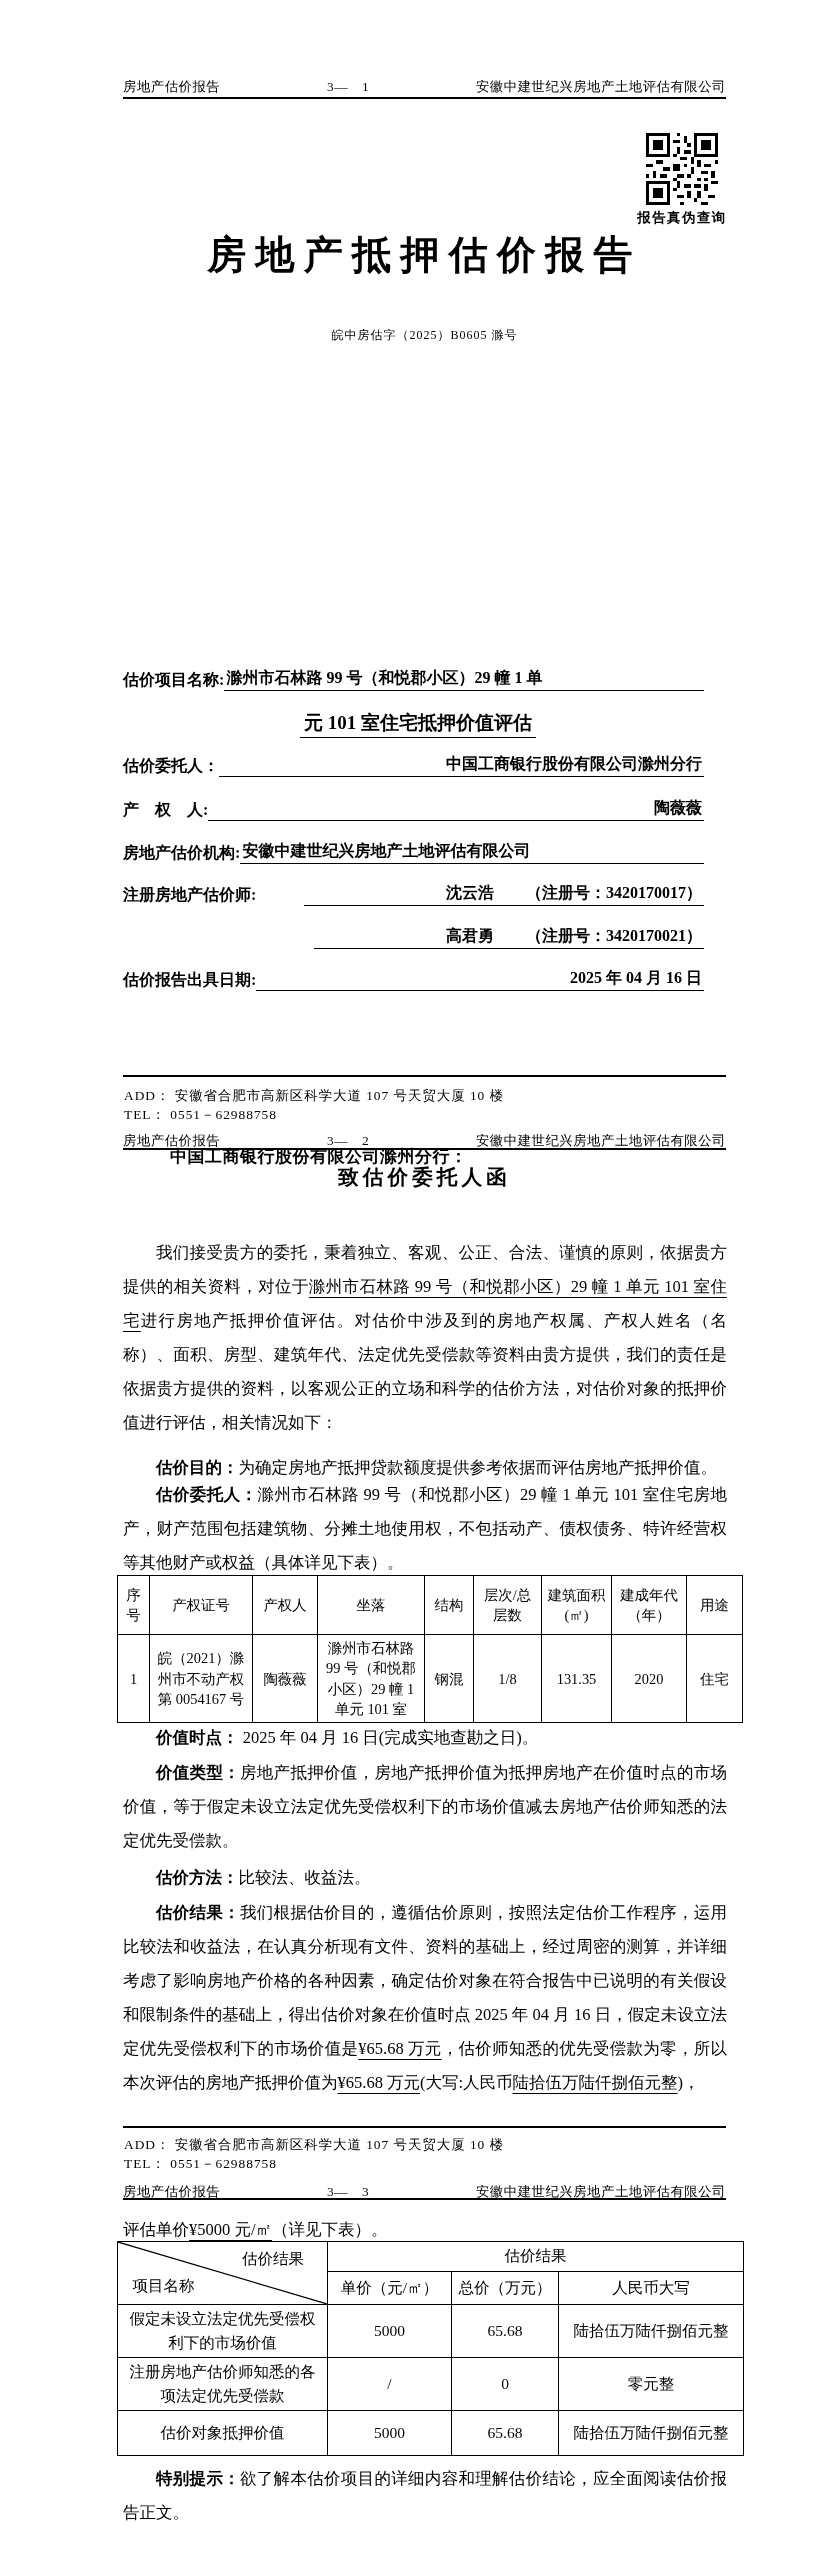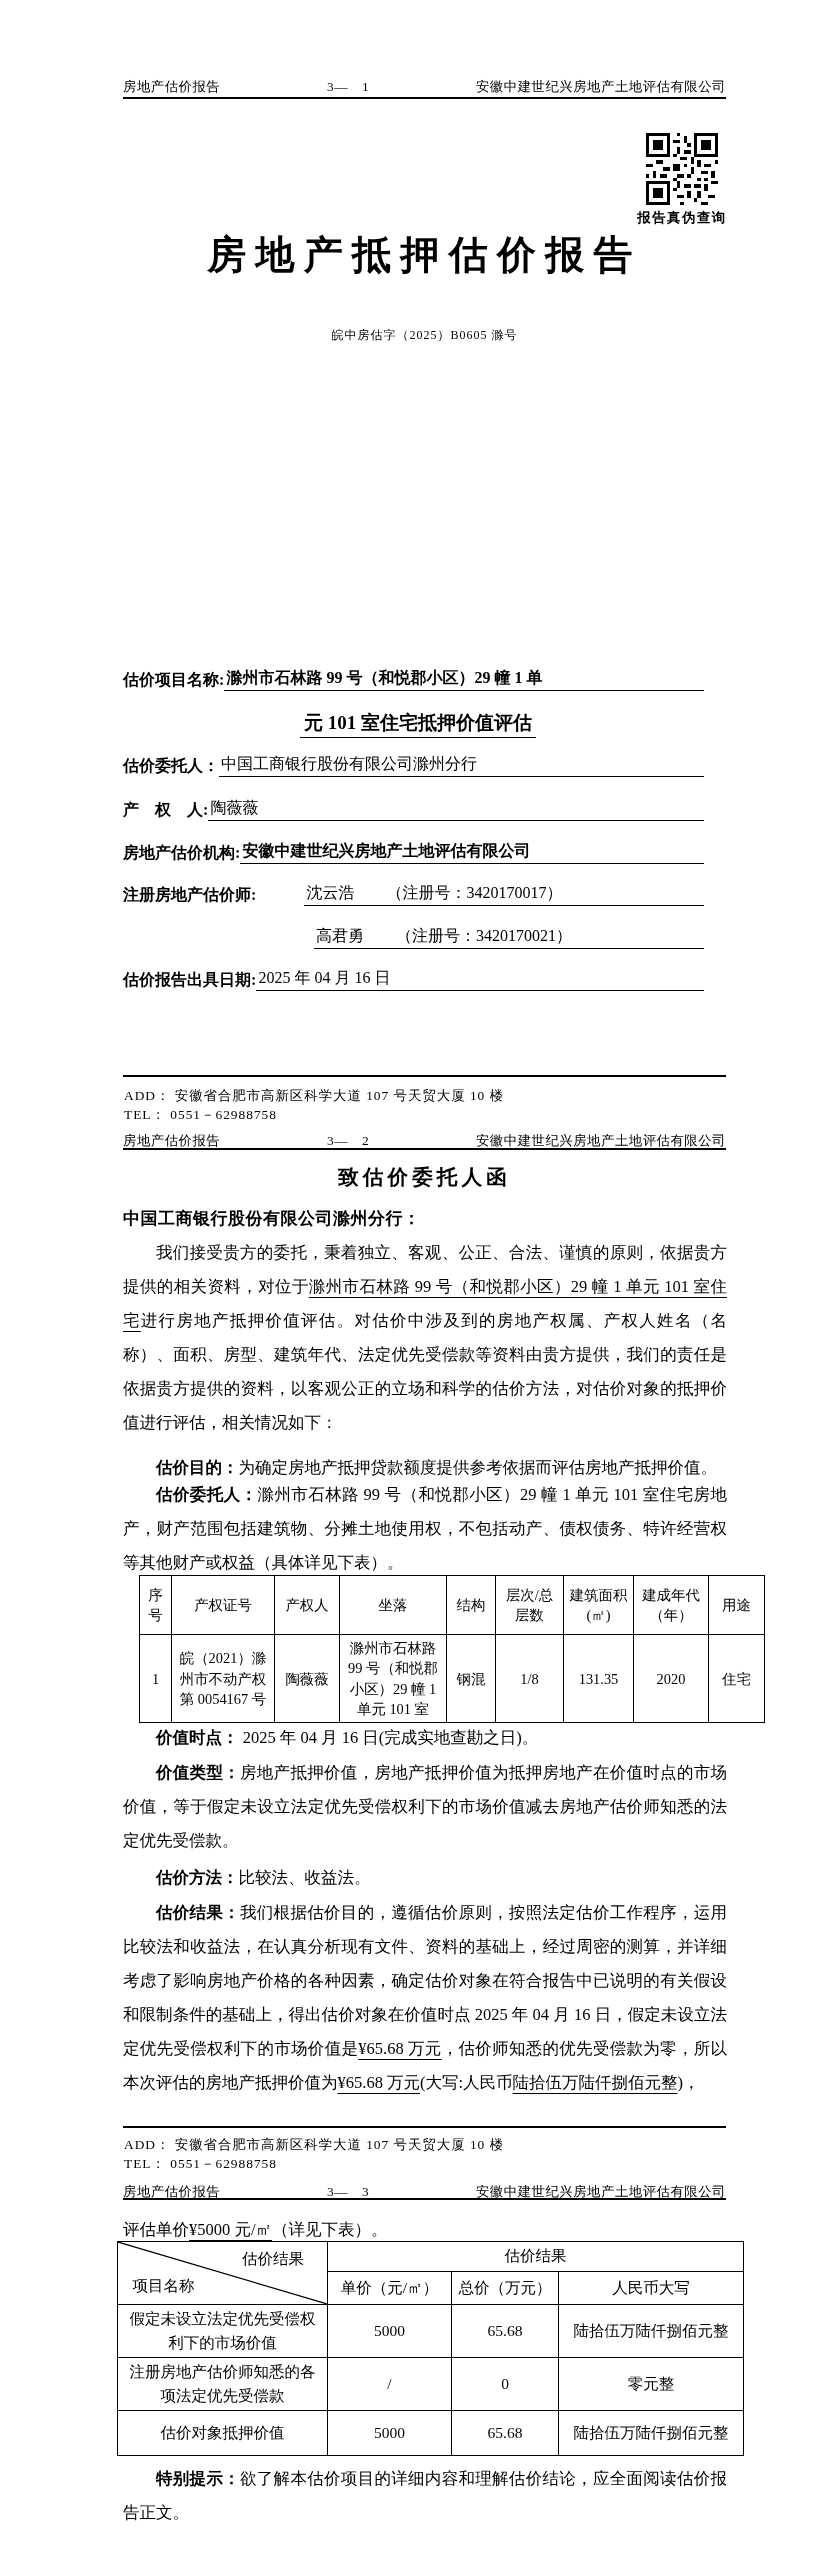--- a/index.html
+++ b/index.html
@@ -12,34 +12,34 @@
   
   .hdr-row{left:123px;width:603px;display:flex;justify-content:space-between;align-items:flex-end;font-size:13.4px;letter-spacing:0.5px;}
   .rule{left:123px;width:603px;height:2.1px;background:#000;}
   .addr{left:124px;font-size:13.4px;letter-spacing:1px;}
   
   .cover-title{left:123px;width:603px;text-align:center;font-size:39px;font-weight:bold;letter-spacing:9.3px;white-space:nowrap;}
   .cover-sub{left:123px;width:603px;text-align:center;font-size:12px;letter-spacing:1px;margin-top:8px;}
   .qr-label{font-size:13.4px;font-weight:bold;text-align:center;letter-spacing:1.5px;}
   .fld{left:123px;width:581px;display:flex;align-items:flex-end;font-size:16px;font-weight:bold;line-height:1.35;}
   .fld .lbl{white-space:nowrap;}
-  .fld .val{flex:1;border-bottom:1.5px solid #000;font-weight:normal;text-align:left;padding:0 2.1px 1px 2.1px;white-space:nowrap;}
+  .fld .val{flex:1;border-bottom:1.5px solid #000;font-weight:bold;text-align:right;padding:0 2.1px 1px 2.1px;white-space:nowrap;}
   .fld .val.fill{text-align:left;}
   .fld .val.bold{font-weight:bold;}
   .uline-block{border-bottom:1.5px solid #000;font-size:19px;font-weight:bold;padding:0 4.1px 1px 4.1px;white-space:nowrap;margin-left:36px;}
   
   .letter-title{left:123px;width:603px;text-align:center;font-size:20.6px;font-weight:bold;letter-spacing:4.1px;}
   .salut{left:123px;font-size:17px;font-weight:bold;letter-spacing:0.5px;}
   .body-text{left:123px;width:604px;font-size:16.5px;line-height:34px;text-align:justify;}
   .indent{text-indent:33px;}
   .b{font-weight:bold;}
   .u{text-decoration:underline;text-decoration-thickness:1px;text-underline-offset:4.6px;}
   
   table{border-collapse:collapse;table-layout:fixed;}
-  .t1{left:117px;top:1575px;width:626px;border:1.5px solid #000;font-size:14.4px;margin-left:22px;}
+  .t1{left:117px;top:1575px;width:626px;border:1.5px solid #000;font-size:14.4px;}
   .t1 td{border:1px solid #000;text-align:center;vertical-align:middle;padding:3.1px 3.1px;line-height:1.4;}
   .t1 tr.hd td{height:52px;}
   .t1 tr.bd td{height:72px;}
   .t2{left:117px;top:2241px;width:626px;border:1.5px solid #000;font-size:15.5px;}
   .t2 td{border:1px solid #000;text-align:center;vertical-align:middle;padding:2.1px 4.1px;line-height:1.55;}
   .corner{position:relative;padding:0;}
   .corner svg{position:absolute;left:0;top:0;width:100%;height:100%;}
   .corner .c-top{position:absolute;top:5.2px;right:23px;font-size:15.5px;}
   .corner .c-bot{position:absolute;bottom:6.2px;left:14.4px;font-size:15.5px;}
 </style>
@@ -155,21 +155,21 @@
 <div class="abs addr" style="top:1106px;">TEL： 0551－62988758</div>
 
 <div class="abs hdr-row" style="top:1132px;">
   <span>房地产估价报告</span>
   <span>3—　2</span>
   <span>安徽中建世纪兴房地产土地评估有限公司</span>
 </div>
 <div class="abs rule" style="top:1148px;"></div>
 
 <div class="abs letter-title" style="top:1163px;">致估价委托人函</div>
-<div class="abs salut" style="top:1207px;">中国工商银行股份有限公司滁州分行：</div>
+<div class="abs salut" style="top:1145px;margin-left:47px;">中国工商银行股份有限公司滁州分行：</div>
 
 <div class="abs body-text indent" style="top:1236px;"><span>我们接受贵方的委托，秉着独立、客观、公正、合法、谨慎的原则，依据贵方提供的相关资料，对位于</span><span class="u">滁州市石林路 99 号（和悦郡小区）29 幢 1 单元 101 室住宅</span><span>进行房地产抵押价值评估。对估价中涉及到的房地产权属、产权人姓名（名称）、面积、房型、建筑年代、法定优先受偿款等资料由贵方提供，我们的责任是依据贵方提供的资料，以客观公正的立场和科学的估价方法，对估价对象的抵押价值进行评估，相关情况如下：</span></div>
 <div class="abs body-text indent" style="top:1451px;"><span class="b">估价目的：</span><span>为确定房地产抵押贷款额度提供参考依据而评估房地产抵押价值。</span></div>
 <div class="abs body-text indent" style="top:1478px;"><span class="b">估价委托人：</span><span>滁州市石林路 99 号（和悦郡小区）29 幢 1 单元 101 室住宅房地产，财产范围包括建筑物、分摊土地使用权，不包括动产、债权债务、特许经营权等其他财产或权益（具体详见下表）。</span></div>
 
 <table class="abs t1">
   <colgroup>
     <col style="width:32px">
       <col style="width:103px">
       <col style="width:65px">

